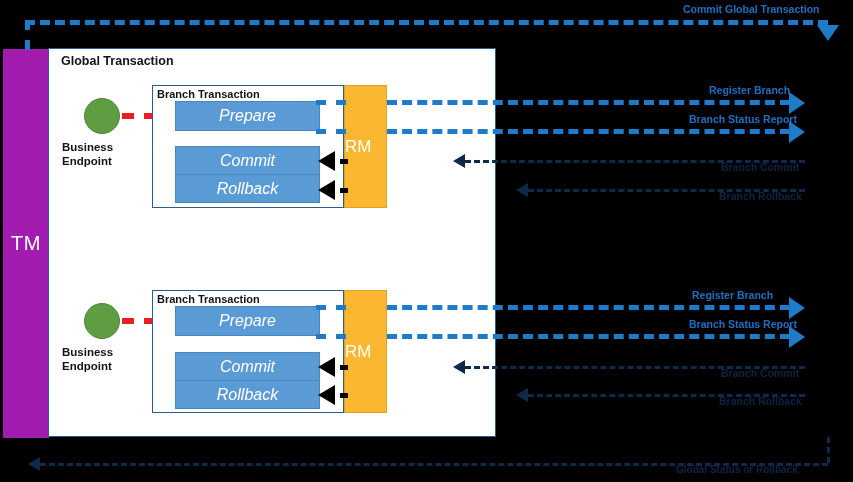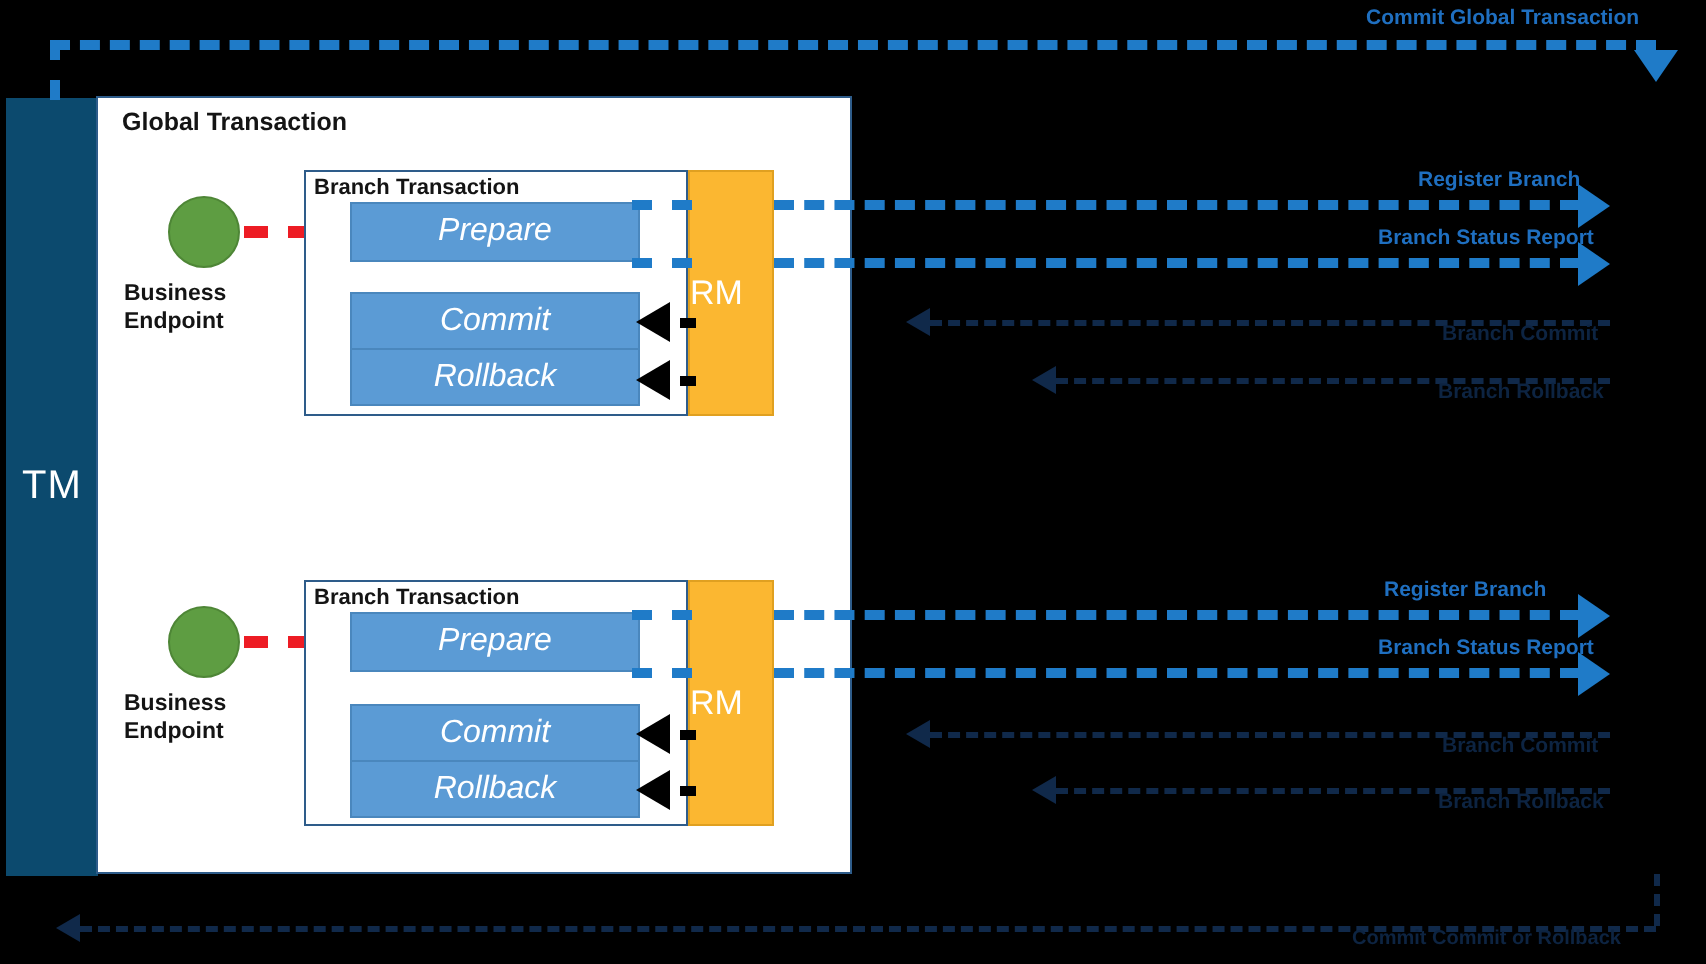--- a/index.html
+++ b/index.html
@@ -8,21 +8,21 @@
   #stage{
     position:relative;
     width:853px;height:482px;
     background:#000000;
     overflow:hidden;
   }
 
   
   .actor{
     position:absolute;
-    background:#0c4a6e;
+    background:#a21caf;
     border:1px solid #000;
     color:#ffffff;
     font-size:20px;
     font-weight:400;
     display:flex;align-items:center;justify-content:center;
     letter-spacing:.5px;
   }
 
   
   .global-panel{
@@ -197,21 +197,21 @@
   <div class="actor" style="left:2px;top:48px;width:46px;height:389px;">
     <span>TM</span>
   </div>
 
 
   <div class="dash-v" style="left:25px;top:20px;height:30px;"></div>
   <div class="dash-h" style="left:25px;top:20px;width:803px;"></div>
   <div class="arrow-down-blue" style="left:817px;top:25px;"></div>
   <div class="lbl-blue" style="left:683px;top:3px;">Commit Global Transaction</div>
 
-  <div class="global-panel" style="left:48px;top:48px;width:378px;height:389px;">
+  <div class="global-panel" style="left:48px;top:48px;width:448px;height:389px;">
     <div class="global-title">Global Transaction</div>
   </div>
 
   <div class="endpoint-circle" style="left:84px;top:98px;width:36px;height:36px;"></div>
   <div class="endpoint-label" style="left:62px;top:140px;width:80px;">Business
 Endpoint</div>
 
   <div class="dash-h-red" style="left:122px;top:113px;width:34px;"></div>
   <div class="arrow-right-red" style="left:156px;top:107px;"></div>
 
@@ -302,15 +302,15 @@
   <div class="arrow-left-dark" style="left:453px;top:360px;"></div>
   <div class="lbl-dark" style="left:721px;top:367px;">Branch Commit</div>
 
   <div class="dash-h-dark" style="left:528px;top:394px;width:277px;"></div>
   <div class="arrow-left-dark" style="left:516px;top:388px;"></div>
   <div class="lbl-dark" style="left:719px;top:395px;">Branch Rollback</div>
 
   <div class="dash-v-dark" style="left:827px;top:437px;height:26px;"></div>
   <div class="dash-h-dark" style="left:40px;top:463px;width:788px;"></div>
   <div class="arrow-left-dark" style="left:28px;top:457px;"></div>
-  <div class="lbl-dark-sm" style="left:676px;top:464px;">Commit Commit or Rollback</div>
+  <div class="lbl-dark-sm" style="left:676px;top:464px;">Global Status or Rollback</div>
 
 </div>
 
 </body></html>

